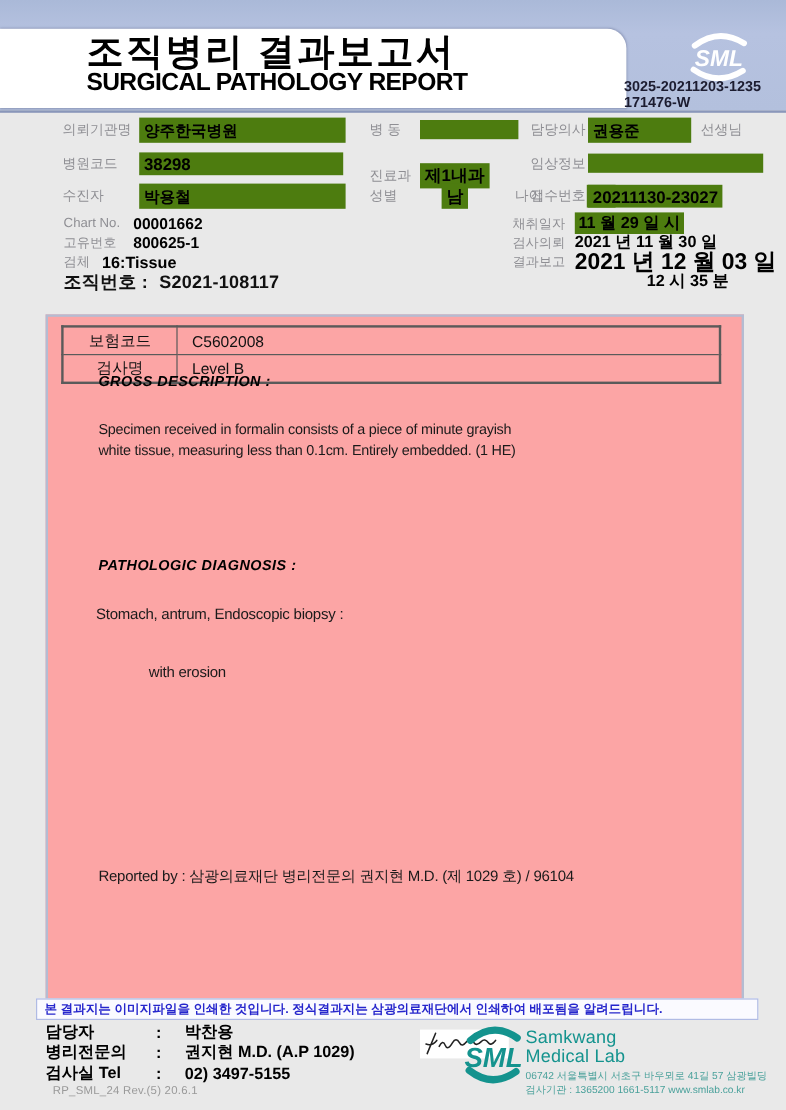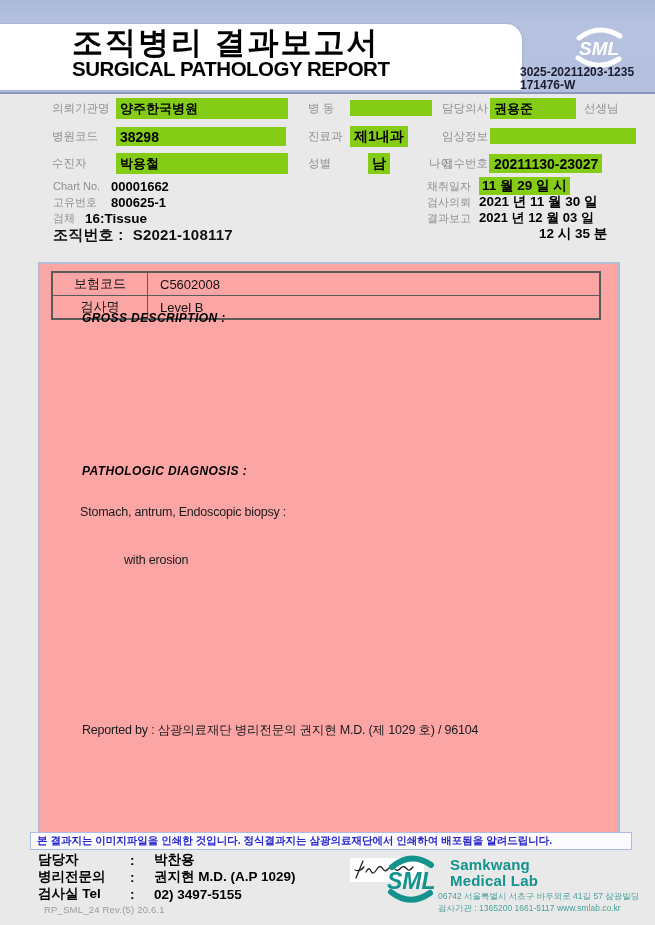--- a/index.html
+++ b/index.html
@@ -31,21 +31,21 @@
   .hdr-logo { position:absolute; left:570px; top:26px; }
   .doc-nums {
     position:absolute; left:520px; top:66px; width:130px;
     font-size:12px; font-weight:bold; color:#1c1c30; line-height:13px;
     letter-spacing:0;
   }
   
   .field { position:absolute; display:flex; align-items:center; height:18px; white-space:nowrap; }
   .flabel { color:#8f8f94; font-size:11.5px; }
   .fval {
-    background:#84cc16; font-weight:bold; font-size:13px; color:#000;
+    background:#4d7c0f; font-weight:bold; font-size:13px; color:#000;
     padding:2px 4px 1px 4px; min-height:13px;
   }
   .fsuffix { color:#8f8f94; font-size:11.5px; }
   .big { font-size:14px; }
   .lblw1 { width:64px; }
   .lblw2 { width:42px; }
   .lblw3 { width:48px; }
   .mini-row { display:flex; align-items:center; height:16px; white-space:nowrap; }
   .mini-label { color:#8f8f94; font-size:11px; width:58px; }
   .mini-val { font-weight:bold; font-size:13px; color:#000; }
@@ -95,21 +95,21 @@
   .signature {
     position:absolute; left:350px; top:858px; width:74px; height:24px;
     background:#ffffff;
   }
   .form-no {
     position:absolute; left:44px; top:904px; font-size:9.5px; color:#9a9a9a;
     letter-spacing:0.2px;
   }
   .lab-logo { position:absolute; left:384px; top:854px; }
   .lab-name {
-    position:absolute; left:450px; top:857px; color:#14938e; font-weight:bold;
+    position:absolute; left:438px; top:857px; color:#14938e; font-weight:normal;
     font-size:15px; line-height:16px; letter-spacing:0.2px;
   }
   .lab-addr {
     position:absolute; left:438px; top:891px; color:#4aa19b; font-size:8.5px;
     line-height:11.5px; white-space:nowrap;
   }
 </style>
 </head>
 <body>
 
@@ -142,21 +142,21 @@
   <div class="field" style="left:442px; top:99px;">
     <span class="flabel lblw3">담당의사</span>
     <span class="fval" style="width:78px;">권용준</span>
     <span class="fsuffix" style="margin-left:8px;">선생님</span>
   </div>
 
   <div class="field" style="left:52px; top:127px;">
     <span class="flabel lblw1">병원코드</span>
     <span class="fval big" style="width:162px;">38298</span>
   </div>
-  <div class="field" style="left:308px; top:127px;align-items:center;">
+  <div class="field" style="left:308px; top:137px;align-items:center;">
     <span class="flabel lblw2">진료과</span>
     <span class="fval big">제1내과</span>
   </div>
   <div class="field" style="left:442px; top:127px;">
     <span class="flabel lblw3">임상정보</span>
     <span class="fval" style="width:138px;"></span>
   </div>
 
   <div class="field" style="left:52px; top:154px;">
     <span class="flabel lblw1">수진자</span>
@@ -192,21 +192,21 @@
     <div class="mini-row">
       <span class="mini-label">채취일자</span>
       <span class="mini-val fval" style="font-size:13.5px; padding:0 3px;">11 월 29 일 시</span>
     </div>
     <div class="mini-row">
       <span class="mini-label">검사의뢰</span>
       <span class="mini-val" style="font-size:13.5px;">2021 년 11 월 30 일</span>
     </div>
     <div class="mini-row">
       <span class="mini-label">결과보고</span>
-      <span class="mini-val" style="font-size:13px;">2021 년 12 월 03 일</span>
+      <span class="mini-val" style="font-size:19px;">2021 년 12 월 03 일</span>
     </div>
     <div class="mini-row time-row">
       <span class="mini-val" style="font-size:13.5px;">12 시 35 분</span>
     </div>
   </div>
 
   <div class="tissue-no">
     <span>조직번호 :</span>
     <span style="margin-left:5px;">S2021-108117</span>
   </div>
@@ -219,20 +219,24 @@
         <td class="tt-value">C5602008</td>
       </tr>
       <tr>
         <td class="tt-label">검사명</td>
         <td class="tt-value">Level B</td>
       </tr>
     </tbody>
       </table>
 
     <div class="sec-heading" style="left:42px; top:47px;">GROSS DESCRIPTION :</div>
+    <div class="body-text" style="left:42px; top:86px;">
+      <div>Specimen received in formalin consists of a piece of minute grayish</div>
+      <div>white tissue, measuring less than 0.1cm. Entirely embedded. (1 HE)</div>
+    </div>
 
     <div class="sec-heading" style="left:42px; top:200px;">PATHOLOGIC DIAGNOSIS :</div>
     <div class="body-text" style="left:40px; top:240px; font-size:12.5px;">Stomach, antrum, Endoscopic biopsy :</div>
     <div class="body-text" style="left:84px; top:288px; font-size:12.5px;">with erosion</div>
 
     <div class="body-text" style="left:42px; top:458px; font-size:12.5px;">Reported by : 삼광의료재단 병리전문의 권지현 M.D. (제 1029 호) / 96104</div>
   </div>
 
   <div class="notice">본 결과지는 이미지파일을 인쇄한 것입니다. 정식결과지는 삼광의료재단에서 인쇄하여 배포됨을 알려드립니다.</div>
 

